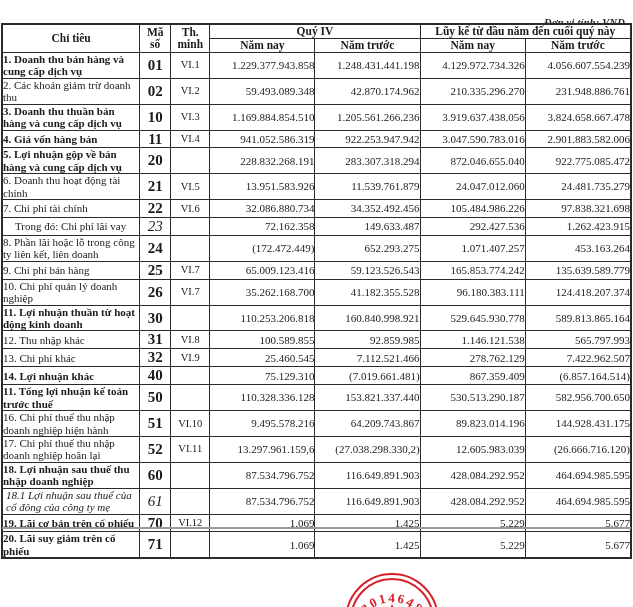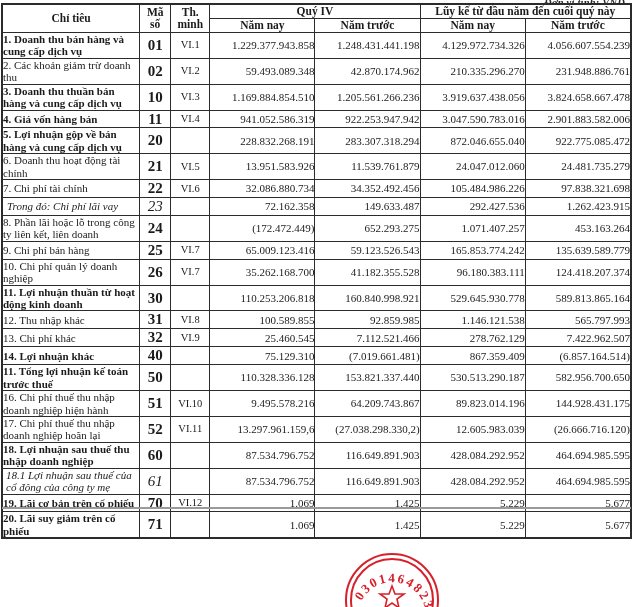--- a/index.html
+++ b/index.html
@@ -14,20 +14,21 @@
     font-family: "Liberation Serif", "DejaVu Serif", serif;
     color: #1b1b1b;
     position: relative;
   }
 
   #page {
     position: relative;
     width: 633px;
     height: 511px;
     box-sizing: border-box;
+    margin-top: 20px;
   }
 
   
   .unit-note {
     position: absolute;
     top: -3px;
     right: 8px;
     font-style: italic;
     font-weight: bold;
     font-size: 10.5px;
@@ -70,21 +71,21 @@
   .c-ma     { width: 31px;  }
   .c-tm     { width: 39px;  }
   .c-num    { width: 105px; }
 
   td.label {
     padding: 1px 2px 1px 3px;
     text-align: left;
     font-size: 11px;
   }
   td.label.b { font-weight: bold; }
-  td.label.i { font-style: italic; padding-left: 4px; }
+  td.label.i { padding-left: 12px; }
   td.label.i2 { font-style: italic; padding-left: 3px; }
 
   td.code {
     text-align: center;
     font-weight: bold;
     font-size: 15px;
   }
   td.code.it  { font-style: italic; font-weight: normal; }
 
   td.note {

